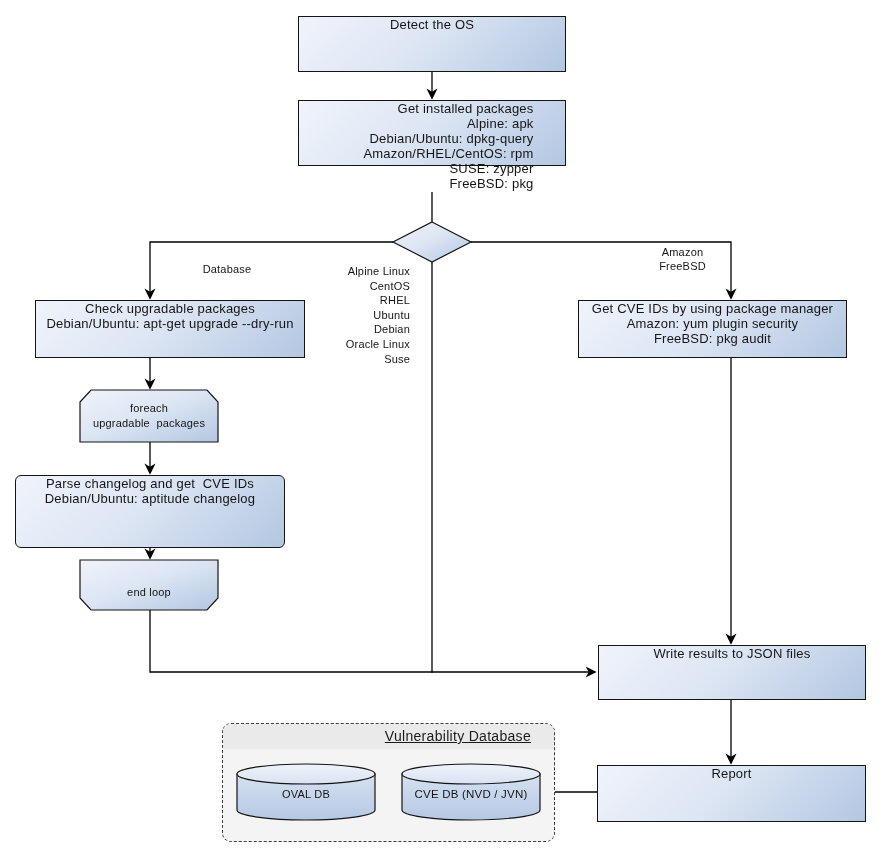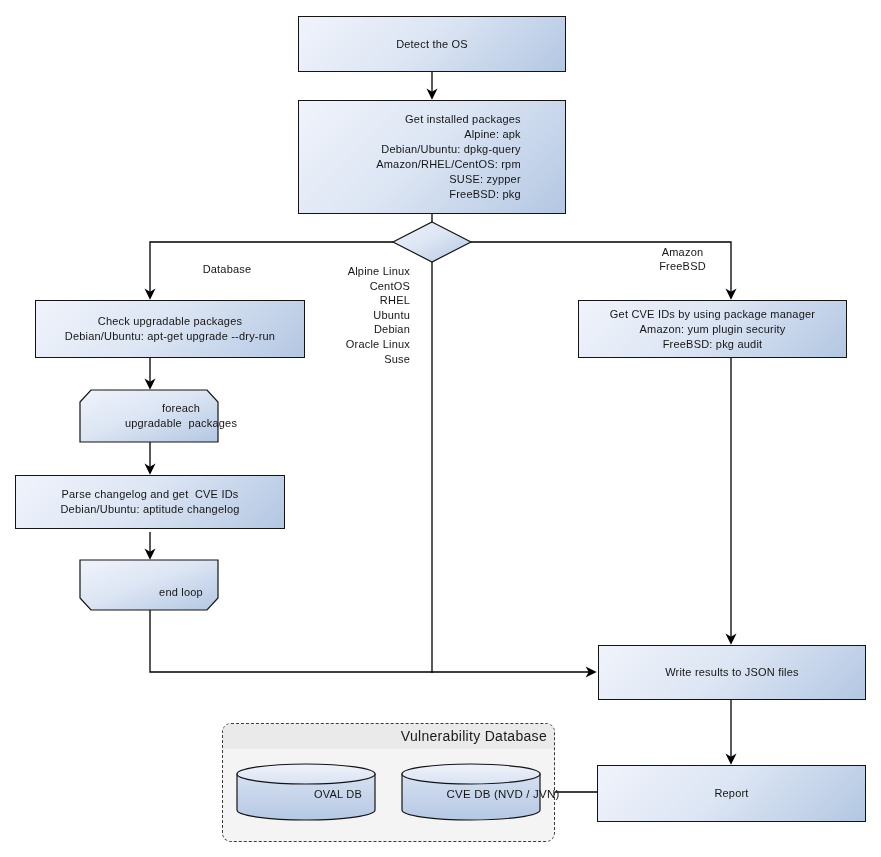--- a/index.html
+++ b/index.html
@@ -6,43 +6,43 @@
   #canvas {
     position:relative; width:881px; height:857px; background:#ffffff;
     font-family:"Liberation Sans","DejaVu Sans",sans-serif;
     color:#151515; overflow:hidden;
   }
   #edge-layer { position:absolute; left:0; top:0; z-index:2; }
   .node {
     position:absolute; z-index:3; box-sizing:border-box;
     border:1px solid #141414;
     background:linear-gradient(135deg,#f0f3fb 0%,#dde6f4 45%,#b3c7e2 100%);
-    display:flex; align-items:center; justify-content:center;
-    font-size:11px; line-height:15px; letter-spacing:0.2px;
+    display:flex; align-items:flex-start; justify-content:center;
+    font-size:13px; line-height:15px; letter-spacing:0.2px;
     white-space:pre-wrap; text-align:center;
   }
   .node .txt-right { text-align:right; }
   .shape-label {
     position:absolute; z-index:3; display:flex; align-items:center; justify-content:center;
     font-size:11px; line-height:15px; letter-spacing:0.2px;
-    white-space:pre-wrap; text-align:center; pointer-events:none;padding-left:32px;
+    white-space:pre-wrap; text-align:center; pointer-events:none;
   }
   .edge-label {
     position:absolute; z-index:3; font-size:11px; line-height:14.6px;
     letter-spacing:0.2px; white-space:pre-wrap;
   }
   #db-container {
     position:absolute; z-index:1; box-sizing:border-box;
     left:222px; top:723px; width:333px; height:119px;
     background:#f4f4f4; border:1.5px dashed #3c3c3c; border-radius:9px;
   }
   #db-band {
     height:25px; background:#eaeaea; border-radius:8px 8px 0 0;
     font-size:14px; line-height:25px; letter-spacing:0.3px;
-    text-align:right; padding-right:7px; color:#1a1a1a;
+    text-align:right; padding-right:23px; color:#1a1a1a;text-decoration:underline;
   }
 </style>
 </head>
 <body>
 
 <div id="canvas">
 
   <div id="db-container">
     <div id="db-band">Vulnerability Database</div>
   </div>
@@ -95,35 +95,35 @@
     <g>
       <path d="M402 774 L402 810 A69 10 0 0 0 540 810 L540 774 Z" fill="url(#gradCylBody)" stroke="#141414" stroke-width="1.2"></path>
       <ellipse cx="471" cy="774" rx="69" ry="10" fill="url(#gradCylTop)" stroke="#141414" stroke-width="1.2"></ellipse>
     </g>
   </svg>
 
   <div class="node" style="left:298px;top:16px;width:268px;height:56px;">
     <div>Detect the OS</div>
   </div>
 
-  <div class="node" style="left:298px;top:100px;width:268px;height:114px;padding-left:33px;">
+  <div class="node" style="left:298px;top:100px;width:268px;height:66px;padding-left:33px;">
     <div class="txt-right">Get installed packages
 Alpine: apk
 Debian/Ubuntu: dpkg-query
 Amazon/RHEL/CentOS: rpm
 SUSE: zypper
 FreeBSD: pkg</div>
   </div>
 
   <div class="node" style="left:15px;top:300px;width:270px;height:58px;margin-left:20px;">
     <div>Check upgradable packages
 Debian/Ubuntu: apt-get upgrade --dry-run</div>
   </div>
 
-  <div class="node" style="left:15px;top:475px;width:270px;height:54px;">
+  <div class="node" style="left:15px;top:475px;width:270px;height:73px;border-radius:6px;">
     <div>Parse changelog and get  CVE IDs
 Debian/Ubuntu: aptitude changelog</div>
   </div>
 
   <div class="node" style="left:578px;top:300px;width:269px;height:58px;">
     <div>Get CVE IDs by using package manager
 Amazon: yum plugin security
 FreeBSD: pkg audit</div>
   </div>
 

